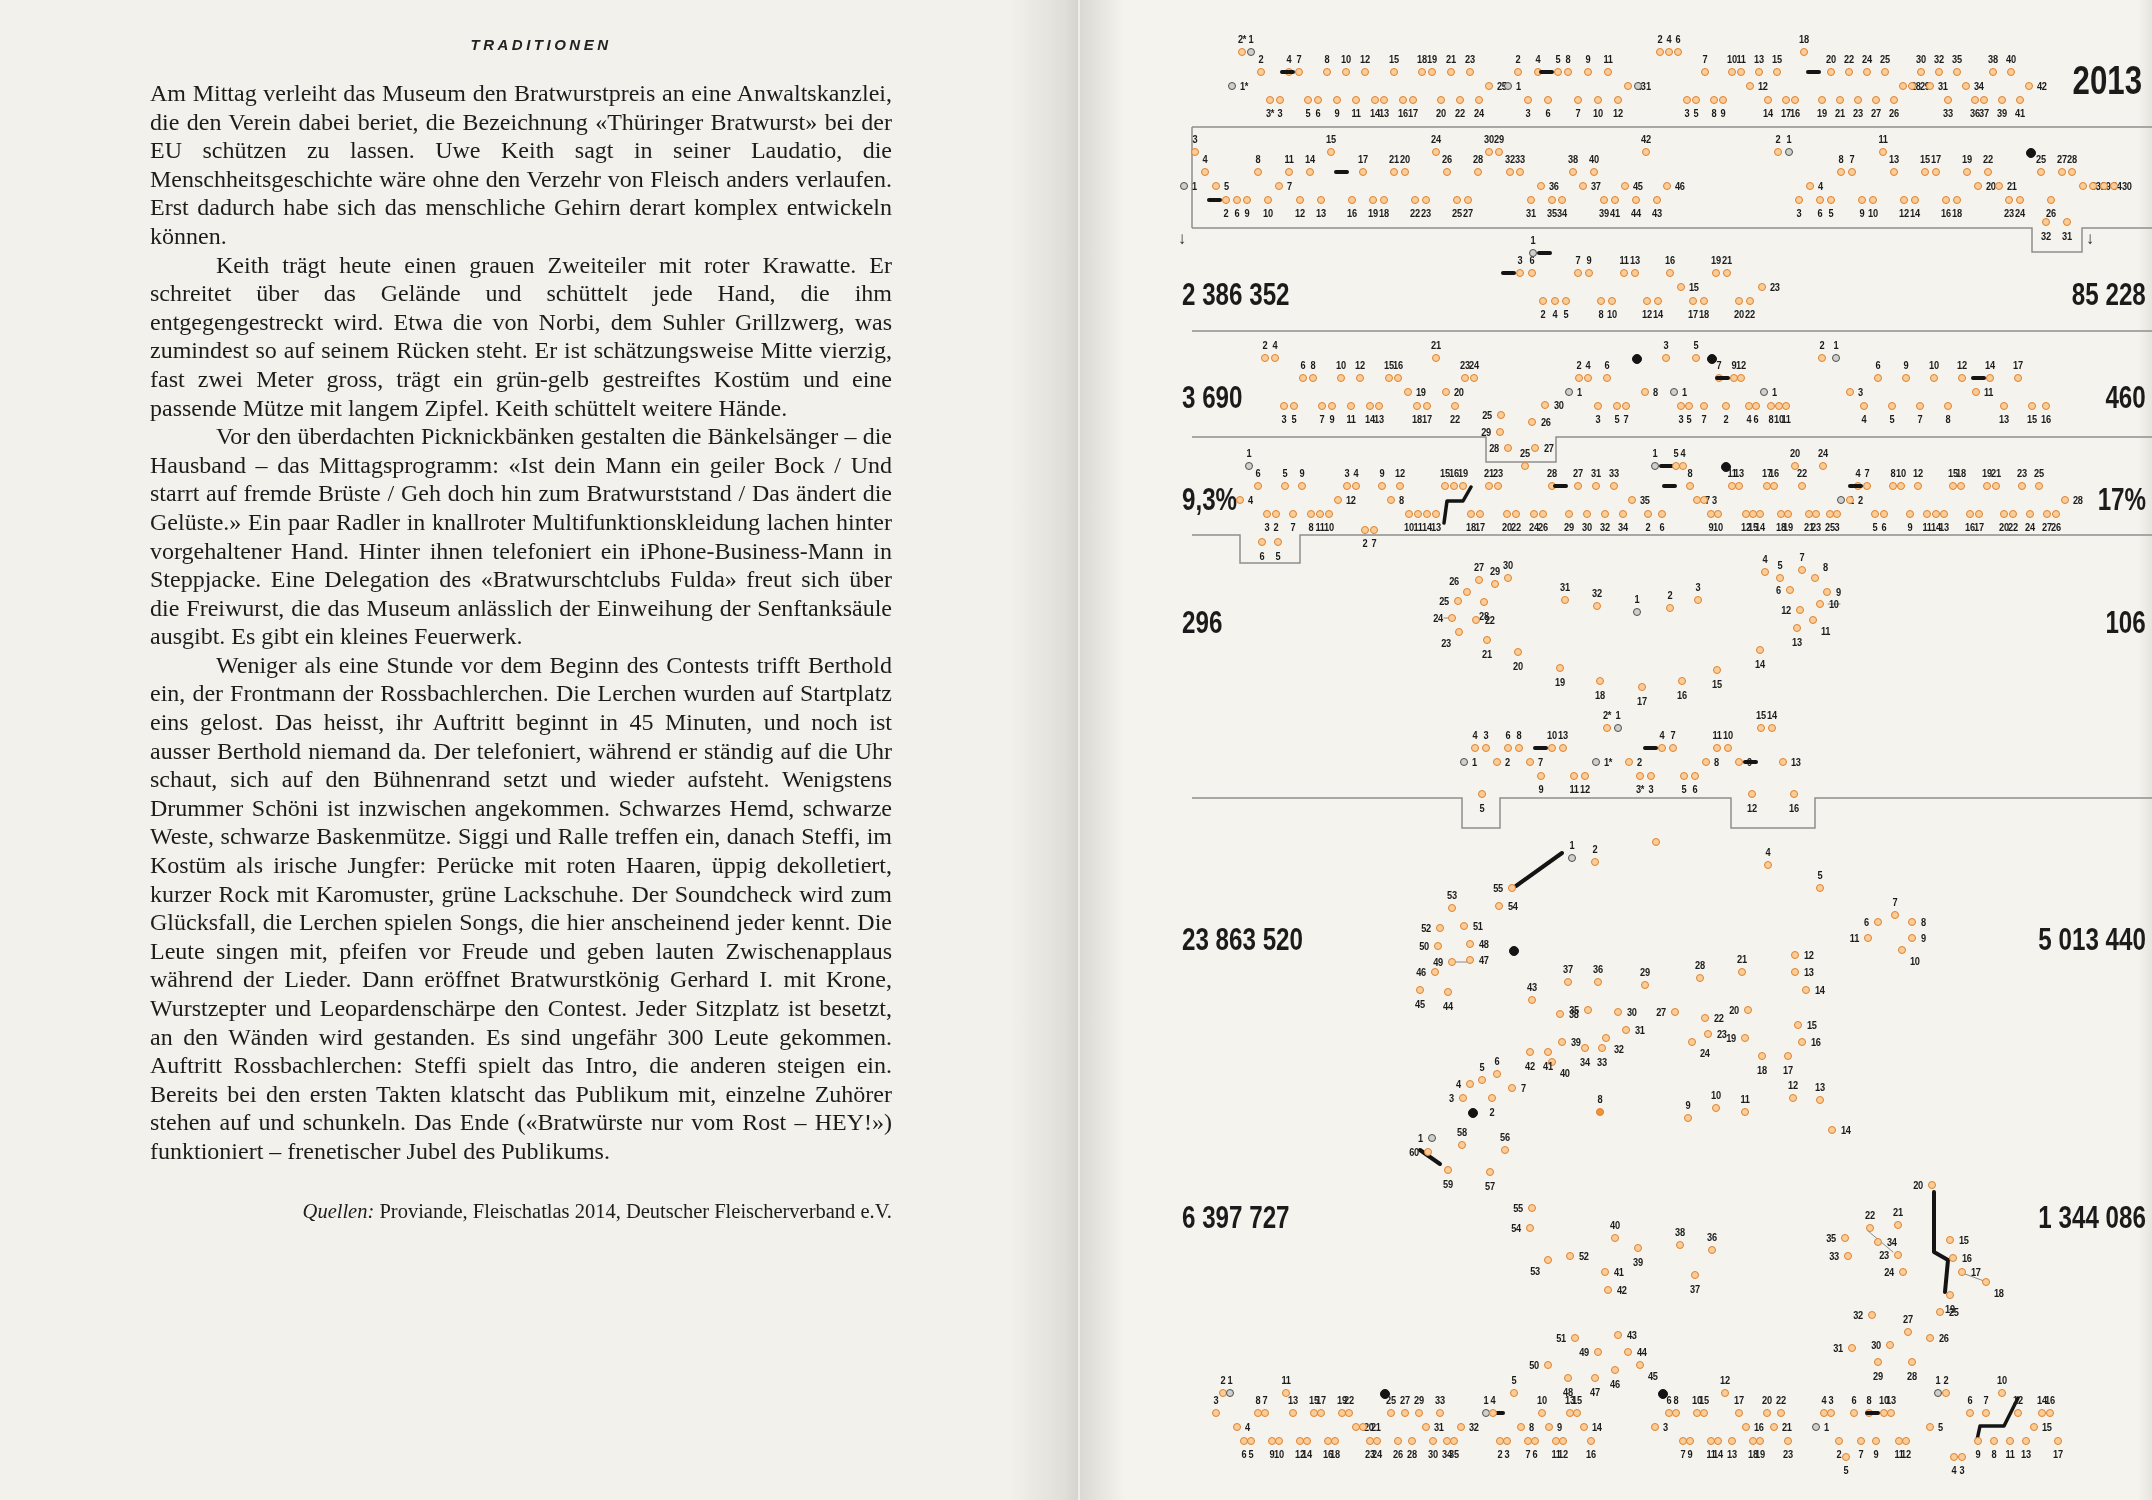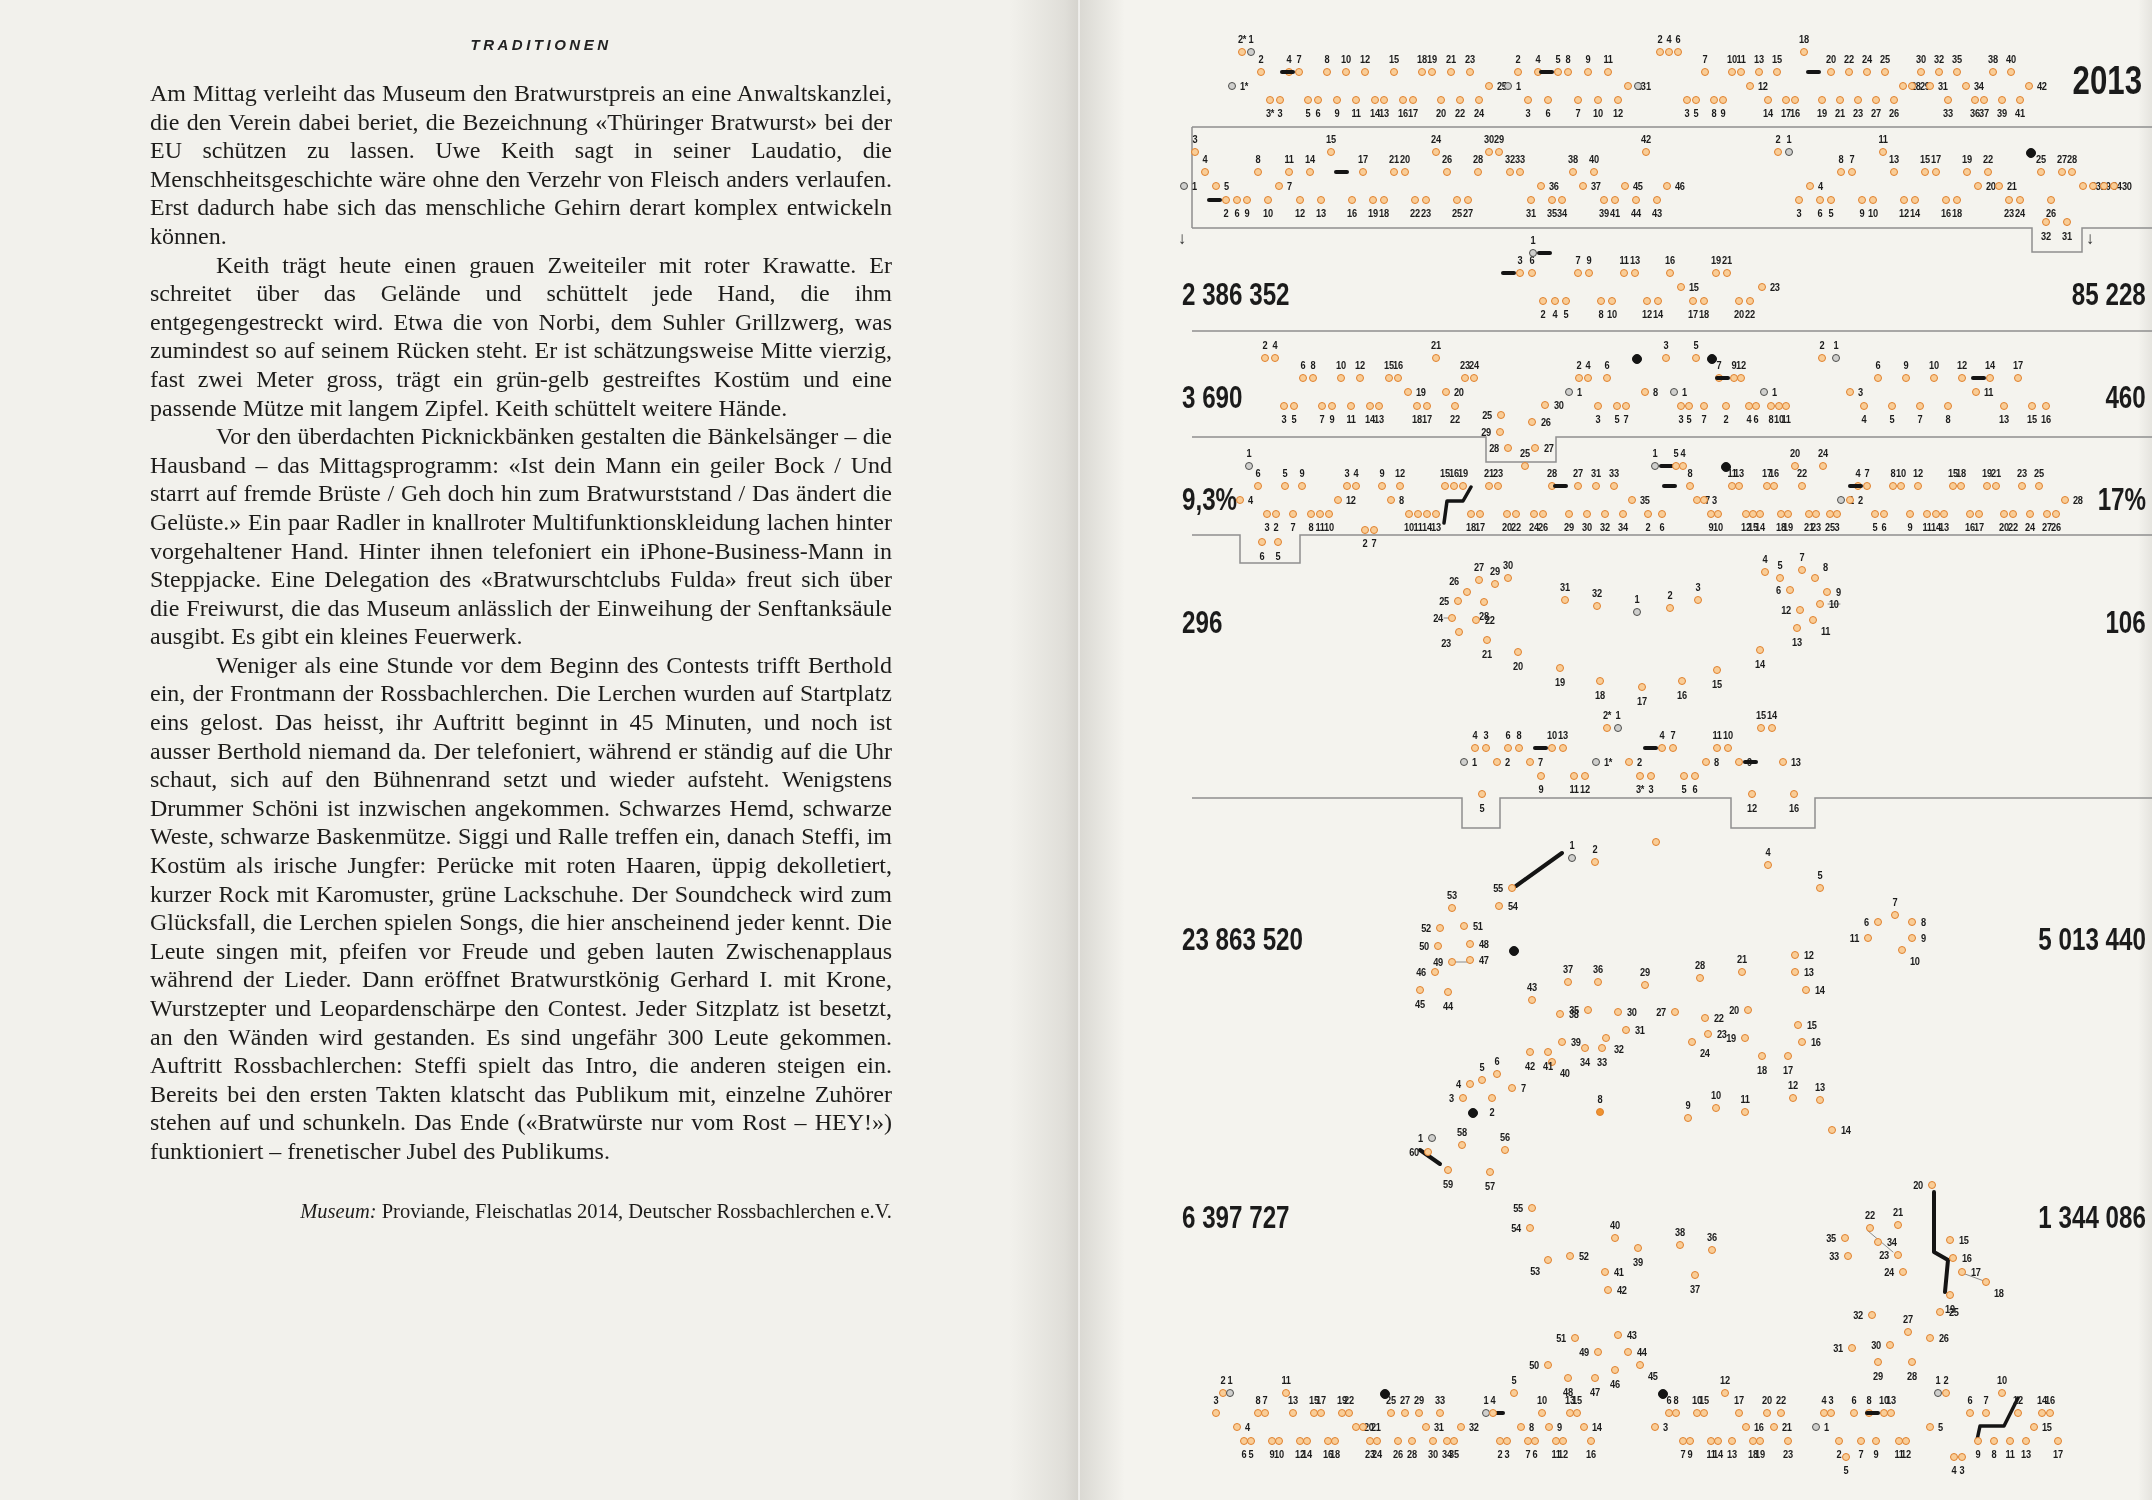--- a/index.html
+++ b/index.html
@@ -51,21 +51,21 @@
 <div id="spread">
 
   <div id="left-page">
     <div id="essay">
       <div id="essay-title">TRADITIONEN</div>
       <p class="para">Am Mittag verleiht das Museum den Bratwurstpreis an eine Anwaltskanzlei, die den Verein dabei beriet, die Bezeichnung «Thüringer Bratwurst» bei der EU schützen zu lassen. Uwe Keith sagt in seiner Laudatio, die Menschheitsgeschichte wäre ohne den Verzehr von Fleisch anders verlaufen. Erst dadurch habe sich das menschliche Gehirn derart komplex entwickeln können.</p>
       <p class="para indent">Keith trägt heute einen grauen Zweiteiler mit roter Krawatte. Er schreitet über das Gelände und schüttelt jede Hand, die ihm entgegengestreckt wird. Etwa die von Norbi, dem Suhler Grillzwerg, was zumindest so auf seinem Rücken steht. Er ist schätzungsweise Mitte vierzig, fast zwei Meter gross, trägt ein grün-gelb gestreiftes Kostüm und eine passende Mütze mit langem Zipfel. Keith schüttelt weitere Hände.</p>
       <p class="para indent">Vor den überdachten Picknickbänken gestalten die Bänkelsänger – die Hausband – das Mittagsprogramm: «Ist dein Mann ein geiler Bock / Und starrt auf fremde Brüste / Geh doch hin zum Bratwurststand / Das ändert die Gelüste.» Ein paar Radler in knallroter Multifunktionskleidung lachen hinter vorgehaltener Hand. Hinter ihnen telefoniert ein iPhone-Business-Mann in Steppjacke. Eine Delegation des «Bratwurschtclubs Fulda» freut sich über die Freiwurst, die das Museum anlässlich der Einweihung der Senftanksäule ausgibt. Es gibt ein kleines Feuerwerk.</p>
       <p class="para indent">Weniger als eine Stunde vor dem Beginn des Contests trifft Berthold ein, der Frontmann der Rossbachlerchen. Die Lerchen wurden auf Startplatz eins gelost. Das heisst, ihr Auftritt beginnt in 45 Minuten, und noch ist ausser Berthold niemand da. Der telefoniert, während er ständig auf die Uhr schaut, sich auf den Bühnenrand setzt und wieder aufsteht. Wenigstens Drummer Schöni ist inzwischen angekommen. Schwarzes Hemd, schwarze Weste, schwarze Baskenmütze. Siggi und Ralle treffen ein, danach Steffi, im Kostüm als irische Jungfer: Perücke mit roten Haaren, üppig dekolletiert, kurzer Rock mit Karomuster, grüne Lackschuhe. Der Soundcheck wird zum Glücksfall, die Lerchen spielen Songs, die hier anscheinend jeder kennt. Die Leute singen mit, pfeifen vor Freude und geben lauten Zwischenapplaus während der Lieder. Dann eröffnet Bratwurstkönig Gerhard I. mit Krone, Wurstzepter und Leopardenschärpe den Contest. Jeder Sitzplatz ist besetzt, an den Wänden wird gestanden. Es sind ungefähr 300 Leute gekommen. Auftritt Rossbachlerchen: Steffi spielt das Intro, die anderen steigen ein. Bereits bei den ersten Takten klatscht das Publikum mit, einzelne Zuhörer stehen auf und schunkeln. Das Ende («Bratwürste nur vom Rost – HEY!») funktioniert – frenetischer Jubel des Publikums.</p>
       <div id="source-line">
-        <span class="src-prefix">Museum:</span><span> Proviande, Fleischatlas 2014, Deutscher Rossbachlerchen e.V.</span>
+        <span class="src-prefix">Quellen:</span><span> Proviande, Fleischatlas 2014, Deutscher Fleischerverband e.V.</span>
       </div>
     </div>
   </div>
 
   <div id="right-page"></div>
   <div id="fold-line"></div>
 
   <div id="chart">
     <svg id="band-svg" width="2152" height="1500">
       <path d="M1192,127H2152 M1192,127V228 M1192,228H2032V252H2082V228H2152 M1192,331H2152

